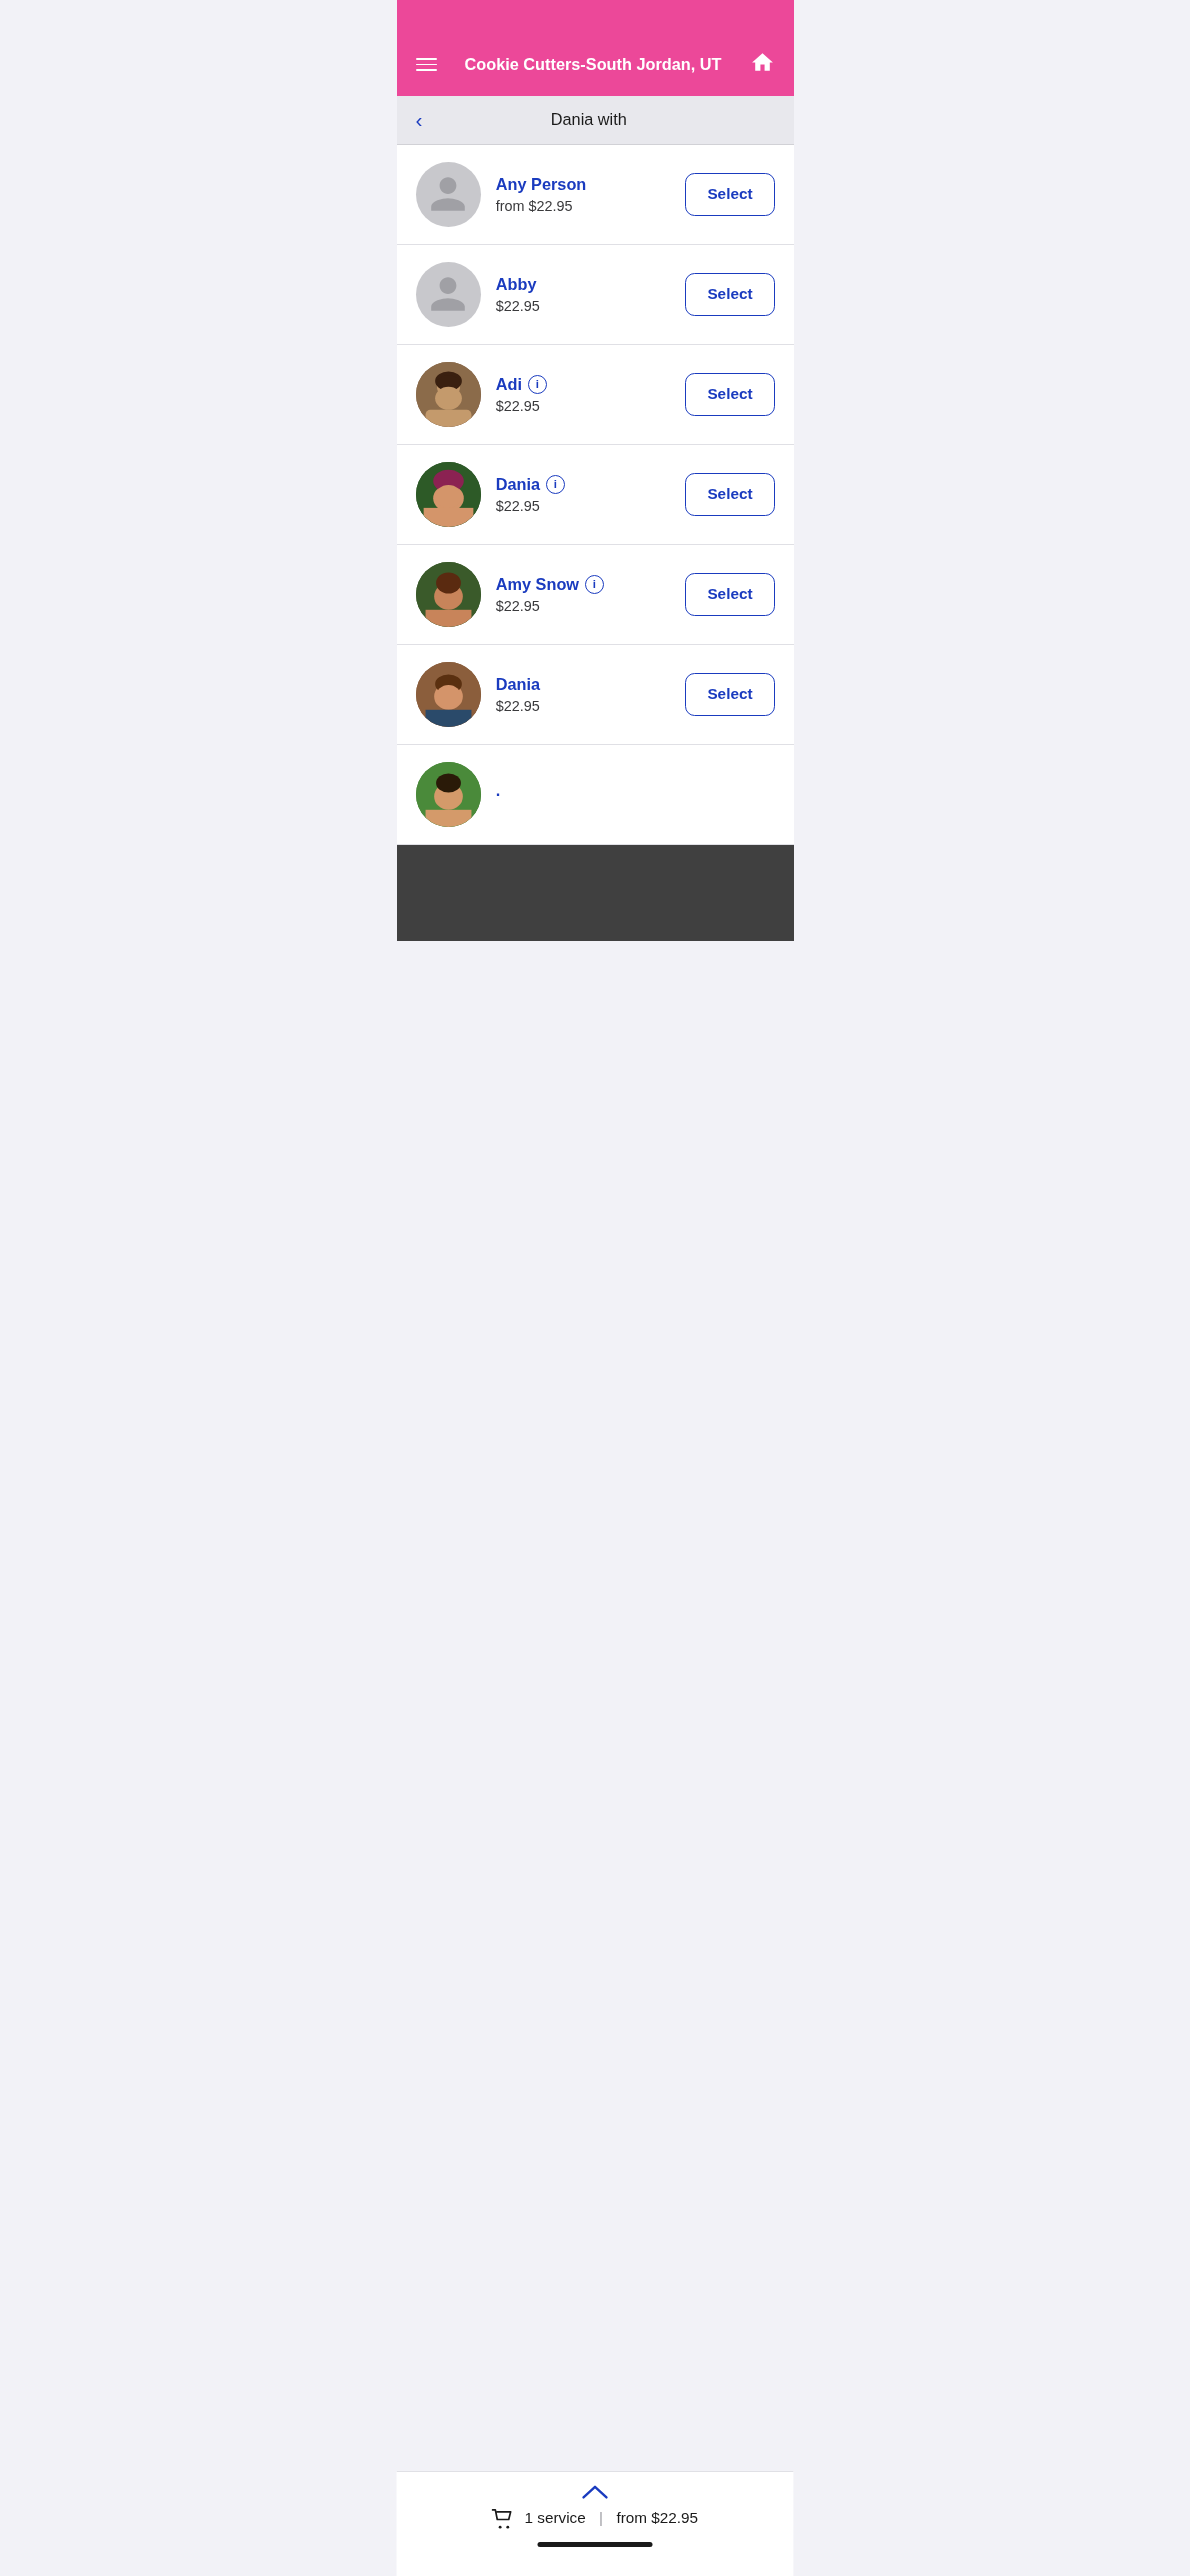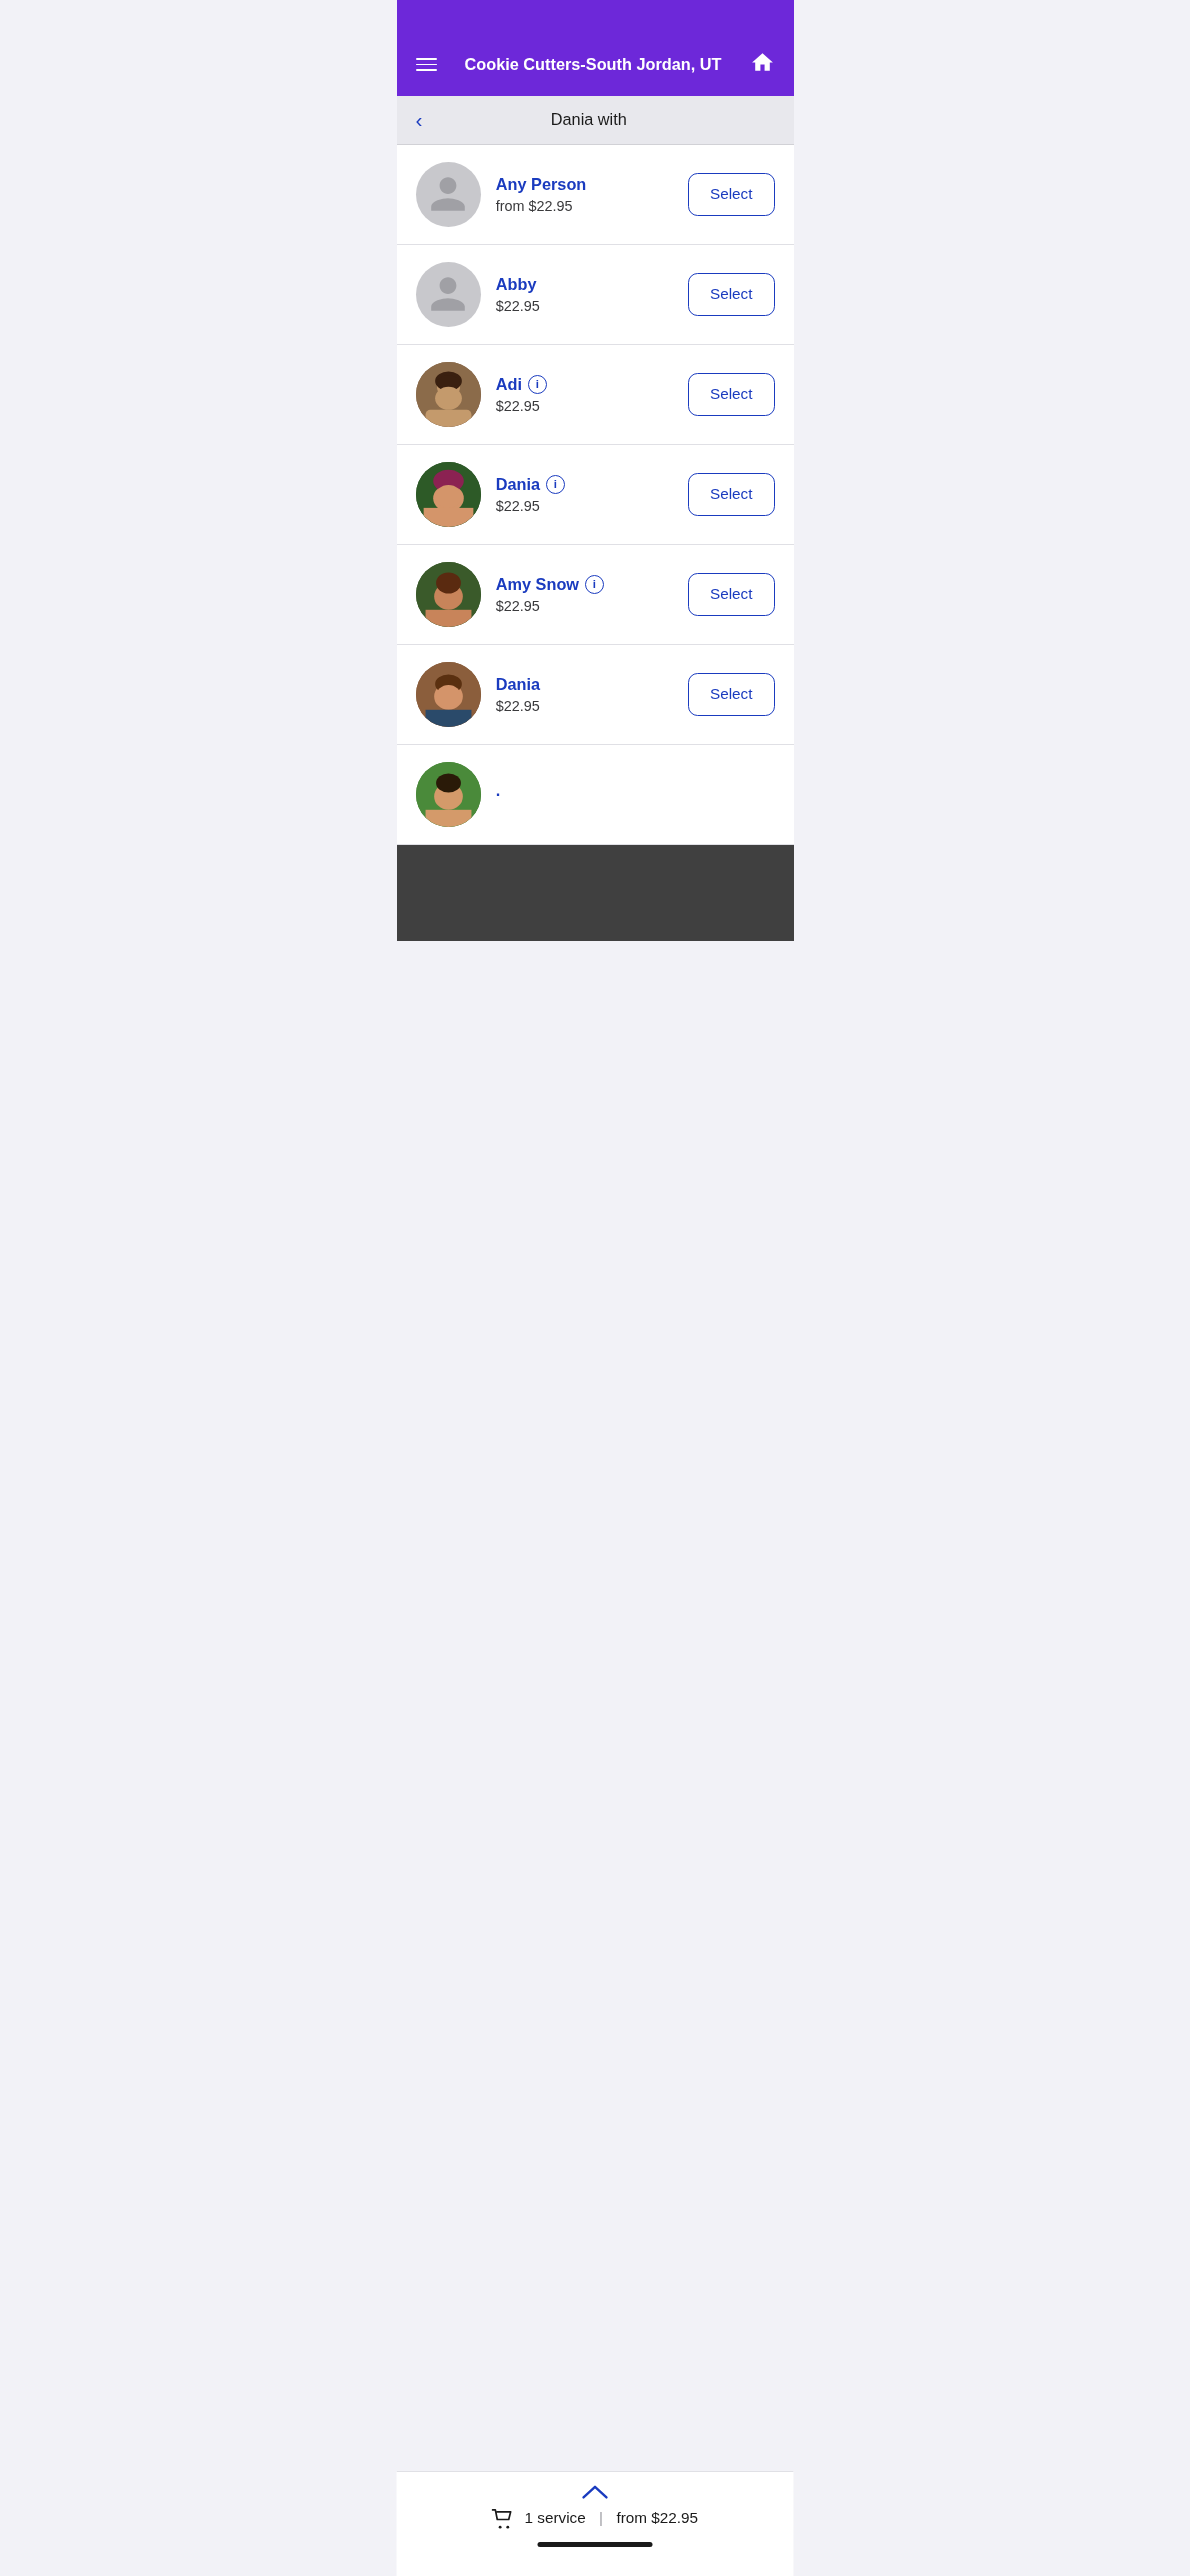--- a/index.html
+++ b/index.html
@@ -9,21 +9,21 @@
       font-family: -apple-system, BlinkMacSystemFont, 'Segoe UI', sans-serif;
       background: #f2f2f7;
       max-width: 397px;
       margin: 0 auto;
       min-height: 100vh;
       position: relative;
     }
 
     
     .header {
-      background: #6d28d9;
+      background: #ec4899;
       display: flex;
       align-items: center;
       justify-content: space-between;
       padding: 50px 19px 17px;
     }
 
     .header-title {
       color: white;
       font-size: 16.3px;
       font-weight: 600;
@@ -151,21 +151,21 @@
       font-size: 14.4px;
       color: #3a3a3c;
       margin-top: 3.8px;
     }
 
     .select-btn {
       border: 1.9px solid #1a3bbf;
       background: white;
       color: #1a3bbf;
       font-size: 15.3px;
-      font-weight: 400;
+      font-weight: 700;
       padding: 11.5px 21px;
       border-radius: 9.6px;
       cursor: pointer;
       flex-shrink: 0;
     }
 
     
     .partial-row {
       display: flex;
       align-items: center;

